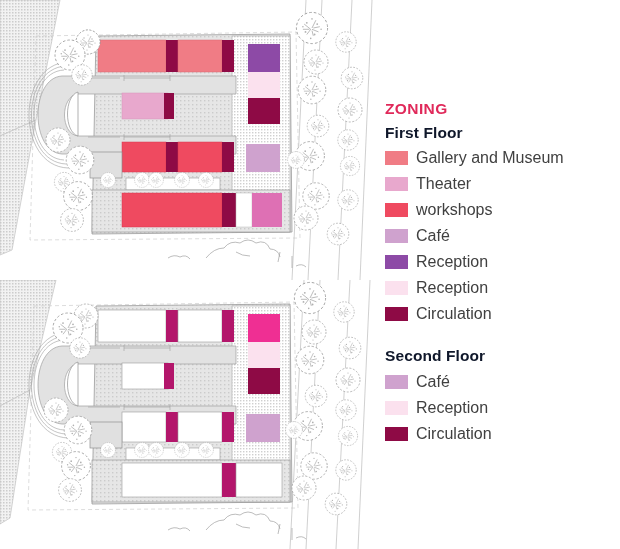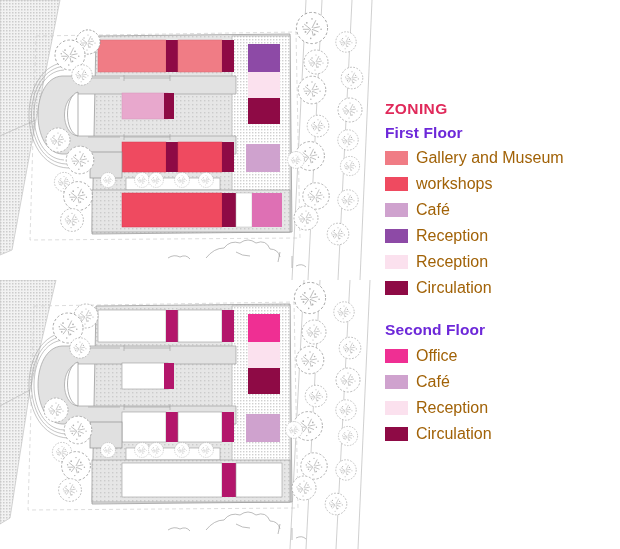--- a/index.html
+++ b/index.html
@@ -16,31 +16,31 @@
   #plan-second{top:280px;height:269px;}
   .plan svg{display:block;}
 
   
   .legend{position:absolute;left:384px;top:100px;width:236px;}
   .legend-title{
     color:#e0295a;font-weight:bold;font-size:15.5px;letter-spacing:.4px;
     margin:0 0 4px 1px;line-height:1.15;
   }
   .legend-group-title{
-    color:#6d28d9;font-weight:bold;font-size:15.5px;letter-spacing:.1px;
+    color:#0f172a;font-weight:bold;font-size:15.5px;letter-spacing:.1px;
     margin:6px 0 3px 1px;line-height:1.2;
   }
   #legend-group-second .legend-group-title{margin-top:20px;}
   .legend-row{display:flex;align-items:center;height:26px;}
   .swatch{
     width:23px;height:14px;flex:0 0 auto;margin-right:8px;margin-left:1px;
     border:0;display:block;
   }
   .legend-label{
-    font-size:16px;color:#a16207;line-height:1;white-space:nowrap;
+    font-size:16px;color:#404040;line-height:1;white-space:nowrap;
     font-weight:400;
     text-align:center;
   }
 </style>
 </head>
 <body>
 
 <div class="stage">
 
   <div class="plan" id="plan-first">
@@ -437,20 +437,24 @@
     <div class="legend-title">ZONING</div>
 
     <div id="legend-group-first">
       <div class="legend-group-title">First Floor</div>
 
       <div class="legend-row">
         <span class="swatch" style="background:#f07c85"></span>
         <span class="legend-label">Gallery and Museum</span>
       </div>
 
+      <div class="legend-row">
+        <span class="swatch" style="background:#e8a8cd"></span>
+        <span class="legend-label">Theater</span>
+      </div>
 
       <div class="legend-row">
         <span class="swatch" style="background:#ef4a60"></span>
         <span class="legend-label">workshops</span>
       </div>
 
 
       <div class="legend-row">
         <span class="swatch" style="background:#cfa2ce"></span>
         <span class="legend-label">Café</span>
@@ -468,24 +472,20 @@
 
       <div class="legend-row">
         <span class="swatch" style="background:#8e0a45"></span>
         <span class="legend-label">Circulation</span>
       </div>
     </div>
 
     <div id="legend-group-second">
       <div class="legend-group-title">Second Floor</div>
 
-      <div class="legend-row">
-        <span class="swatch" style="background:#ef2f93"></span>
-        <span class="legend-label">Office</span>
-      </div>
 
       <div class="legend-row">
         <span class="swatch" style="background:#cfa2ce"></span>
         <span class="legend-label">Café</span>
       </div>
 
       <div class="legend-row">
         <span class="swatch" style="background:#fbe1ee"></span>
         <span class="legend-label">Reception</span>
       </div>

